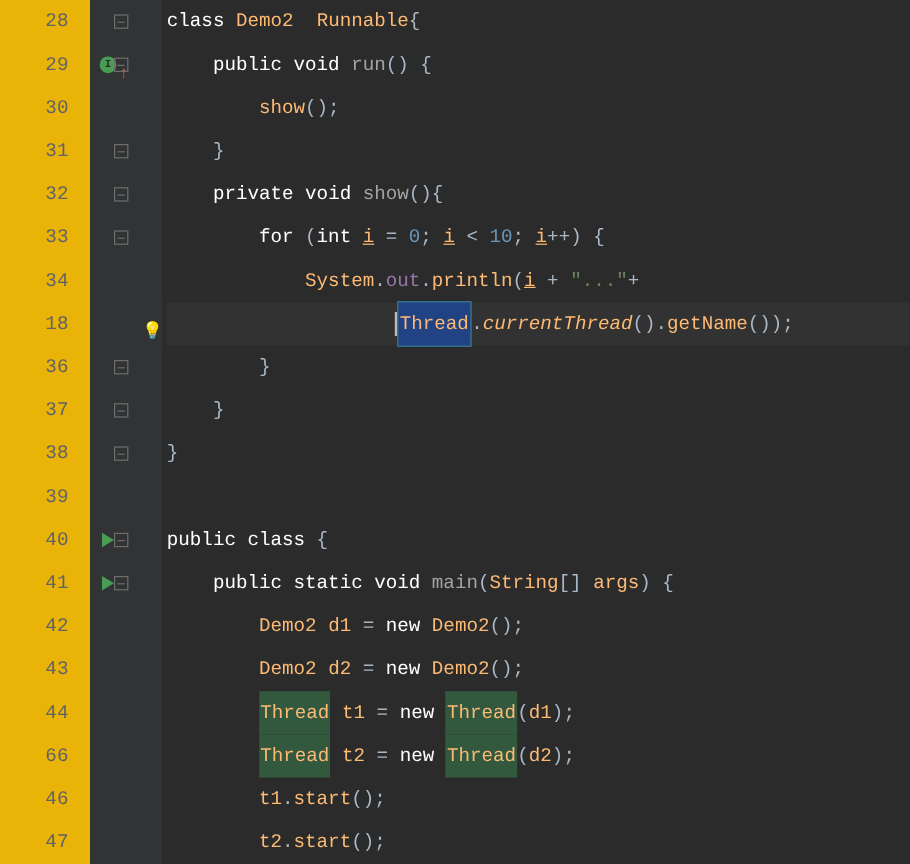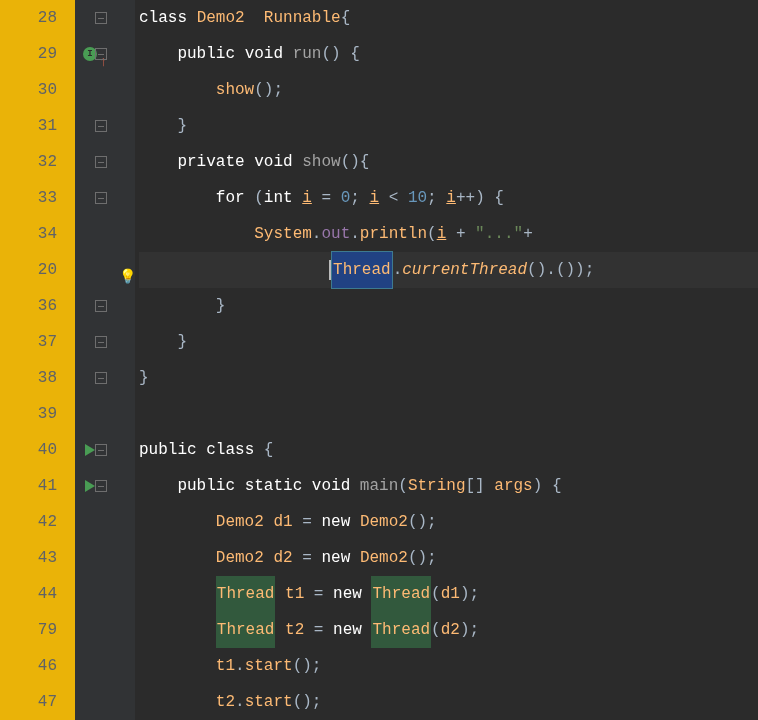--- a/index.html
+++ b/index.html
@@ -131,31 +131,31 @@
 
 <div class="editor">
   <div class="gutter">
     <div class="line-num">28</div>
     <div class="line-num">29</div>
     <div class="line-num">30</div>
     <div class="line-num">31</div>
     <div class="line-num">32</div>
     <div class="line-num">33</div>
     <div class="line-num">34</div>
-    <div class="line-num">20</div>
+    <div class="line-num">18</div>
     <div class="line-num">36</div>
     <div class="line-num">37</div>
     <div class="line-num">38</div>
     <div class="line-num">39</div>
     <div class="line-num">40</div>
     <div class="line-num">41</div>
     <div class="line-num">42</div>
     <div class="line-num">43</div>
     <div class="line-num">44</div>
-    <div class="line-num">79</div>
+    <div class="line-num">66</div>
     <div class="line-num">46</div>
     <div class="line-num">47</div>
 
   </div>
 
   <div class="gutter-icon-area">
     <div class="impl-icon" style="top:47px">I</div>
     <div class="up-arrow" style="top:44px">↑</div>
     <div class="bulb-icon" style="top:259px">💡</div>
     <div class="run-icon" style="top:444px"></div>
@@ -174,21 +174,21 @@
   </div>
 
   <div class="code-area">
     <div class="code-line"><span class="kw">class</span><span> </span><span class="ident">Demo2</span><span> </span><span> </span><span class="ident">Runnable</span><span class="punct">{</span></div>
     <div class="code-line"><span>    </span><span class="kw">public</span><span> </span><span class="kw">void</span><span> </span><span class="method">run</span><span class="punct">() {</span></div>
     <div class="code-line"><span>        </span><span class="ident">show</span><span class="punct">();</span></div>
     <div class="code-line"><span>    </span><span class="punct">}</span></div>
     <div class="code-line"><span>    </span><span class="kw">private</span><span> </span><span class="kw">void</span><span> </span><span class="method">show</span><span class="punct">(){</span></div>
     <div class="code-line"><span>        </span><span class="kw">for</span><span class="punct"> (</span><span class="kw">int</span><span> </span><span class="ident underline">i</span><span class="punct"> = </span><span class="num">0</span><span class="punct">; </span><span class="ident underline">i</span><span class="punct"> &lt; </span><span class="num">10</span><span class="punct">; </span><span class="ident underline">i</span><span class="punct">++</span><span class="punct">) {</span></div>
     <div class="code-line"><span>            </span><span class="ident">System</span><span class="punct">.</span><span class="static-field">out</span><span class="punct">.</span><span class="ident">println</span><span class="punct">(</span><span class="ident underline">i</span><span class="punct"> + </span><span class="str">"..."</span><span class="punct">+</span></div>
-    <div class="code-line highlight-line"><span>                    </span><span class="cursor"></span><span class="ident box-hl">Thread</span><span class="punct">.</span><span class="ident static-method">currentThread</span><span class="punct">()</span><span class="punct">.</span><span class="punct">()</span><span class="punct">);</span></div>
+    <div class="code-line highlight-line"><span>                    </span><span class="cursor"></span><span class="ident box-hl">Thread</span><span class="punct">.</span><span class="ident static-method">currentThread</span><span class="punct">()</span><span class="punct">.</span><span class="ident">getName</span><span class="punct">()</span><span class="punct">);</span></div>
     <div class="code-line"><span>        </span><span class="punct">}</span></div>
     <div class="code-line"><span>    </span><span class="punct">}</span></div>
     <div class="code-line"><span class="punct">}</span></div>
     <div class="code-line"></div>
     <div class="code-line"><span class="kw">public</span><span> </span><span class="kw">class</span><span> </span><span class="punct">{</span></div>
     <div class="code-line"><span>    </span><span class="kw">public</span><span> </span><span class="kw">static</span><span> </span><span class="kw">void</span><span> </span><span class="method">main</span><span class="punct">(</span><span class="ident">String</span><span class="punct">[] </span><span class="ident">args</span><span class="punct">) {</span></div>
     <div class="code-line"><span>        </span><span class="ident">Demo2</span><span> </span><span class="ident">d1</span><span class="punct"> = </span><span class="kw">new</span><span> </span><span class="ident">Demo2</span><span class="punct">();</span></div>
     <div class="code-line"><span>        </span><span class="ident">Demo2</span><span> </span><span class="ident">d2</span><span class="punct"> = </span><span class="kw">new</span><span> </span><span class="ident">Demo2</span><span class="punct">();</span></div>
     <div class="code-line"><span>        </span><span class="ident box-hl2">Thread</span><span> </span><span class="ident">t1</span><span class="punct"> = </span><span class="kw">new</span><span> </span><span class="ident box-hl2">Thread</span><span class="punct">(</span><span class="ident">d1</span><span class="punct">);</span></div>
     <div class="code-line"><span>        </span><span class="ident box-hl2">Thread</span><span> </span><span class="ident">t2</span><span class="punct"> = </span><span class="kw">new</span><span> </span><span class="ident box-hl2">Thread</span><span class="punct">(</span><span class="ident">d2</span><span class="punct">);</span></div>

